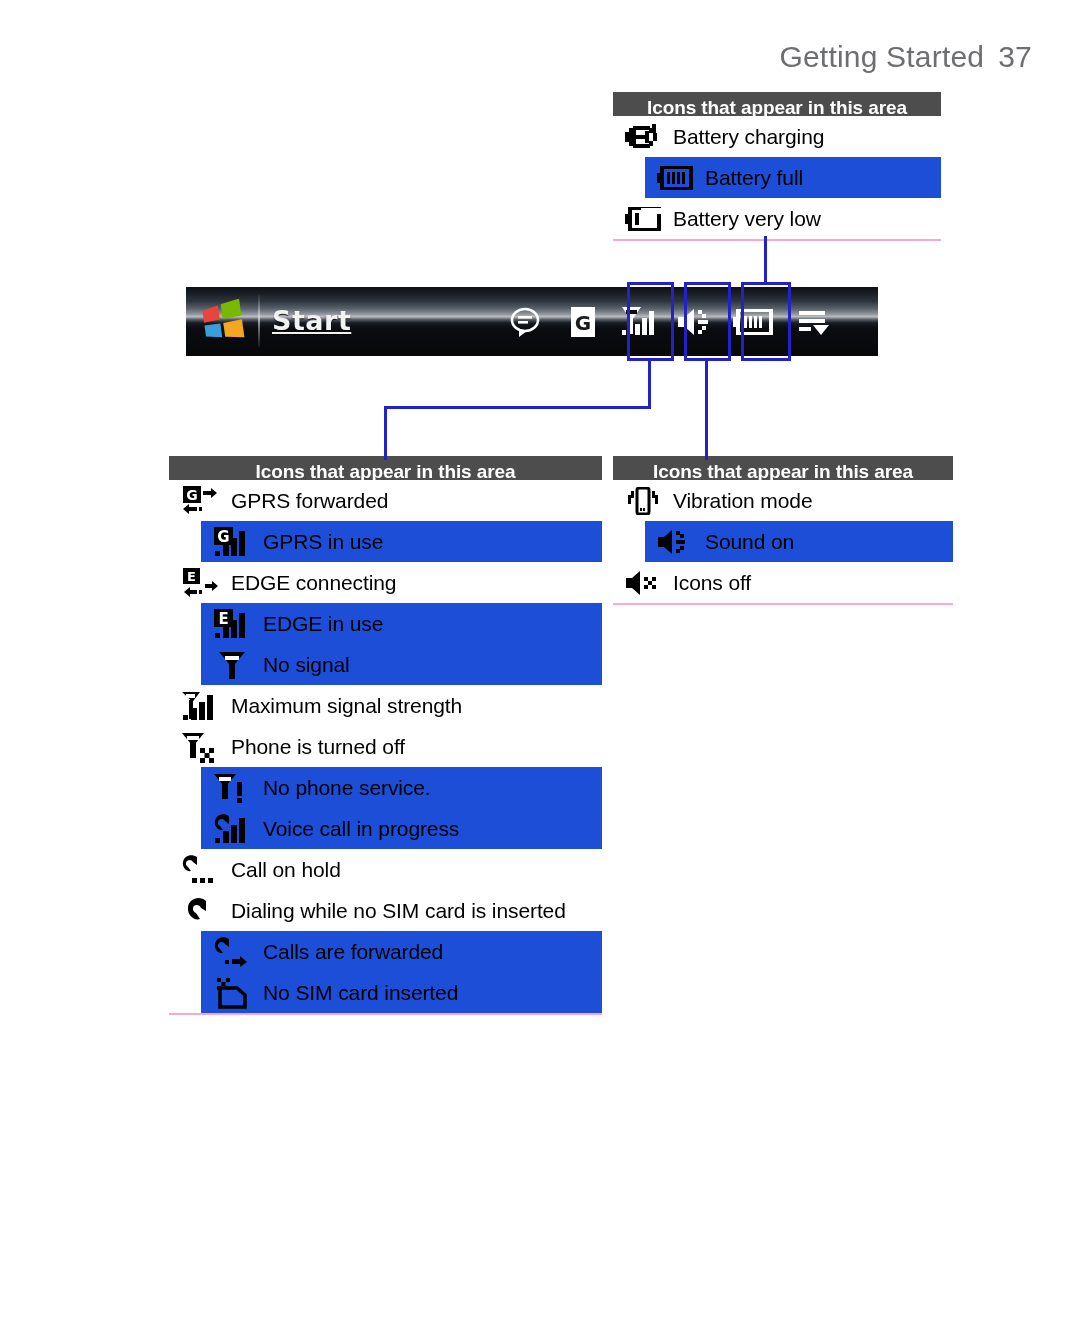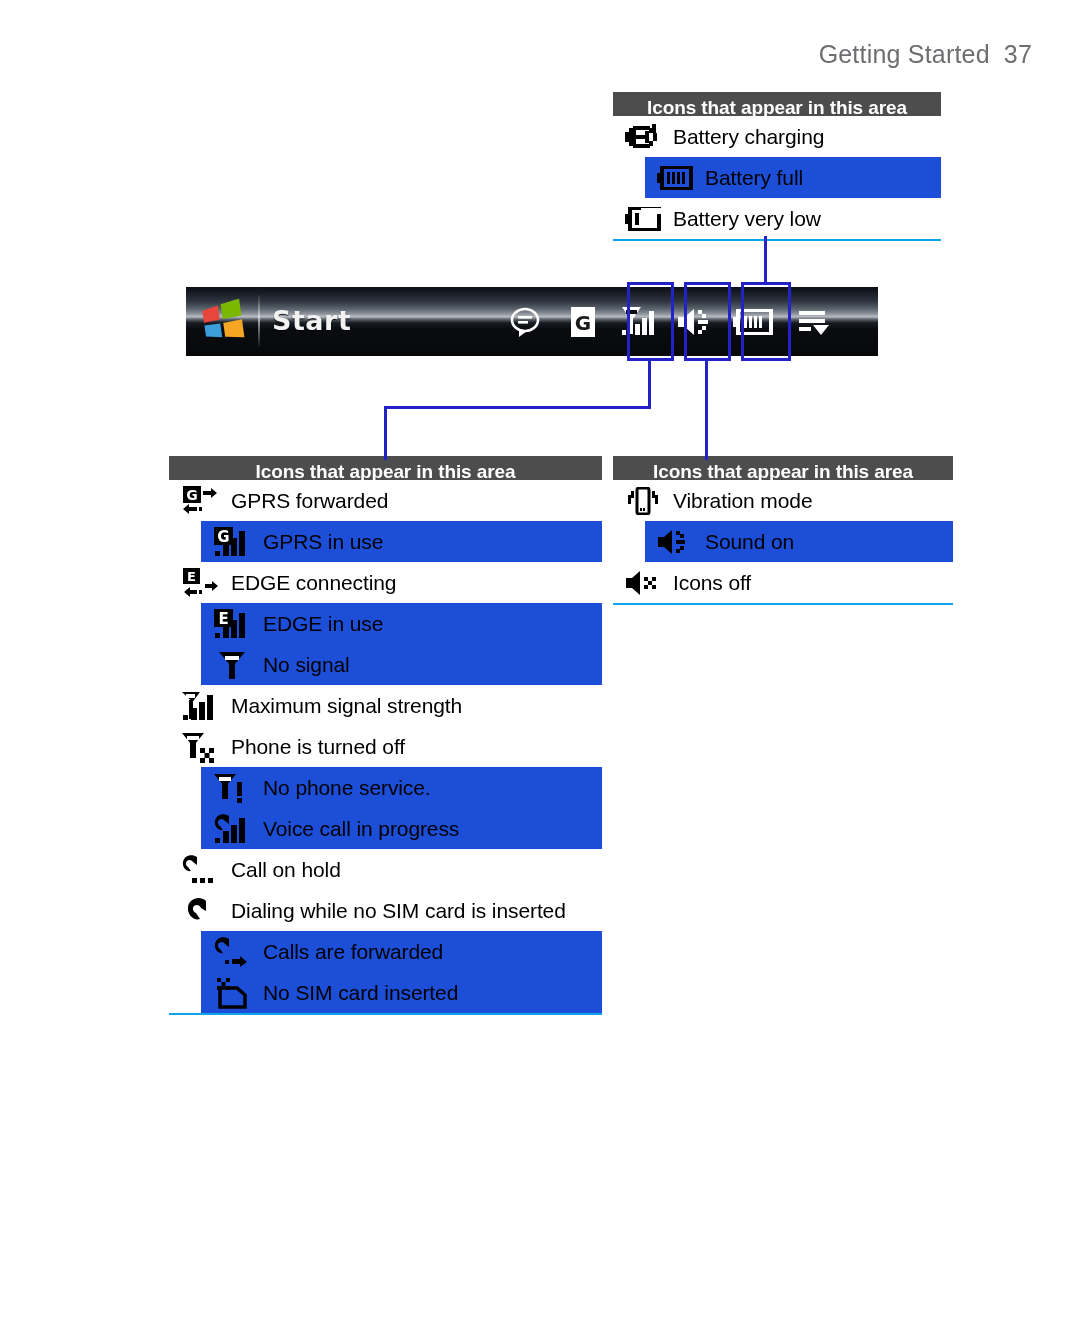--- a/index.html
+++ b/index.html
@@ -13,41 +13,41 @@
     position: relative;
     font-family: "Liberation Sans", sans-serif;
     overflow: hidden;
   }
 
   
   #page-header {
     position: absolute;
     top: 40px;
     right: 48px;
-    font-size: 25px;
+    font-size: 30px;
     color: #6d6e71;
     letter-spacing: 0.2px;
     white-space: nowrap;
   }
   #page-header .pg-num { margin-left: 14px; }
 
   
   .icon-table { position: absolute; }
   .tbl-head {
     background: #4d4d4d;
     color: #ffffff;
     font-weight: bold;
     font-size: 19px;
     letter-spacing: -0.1px;
     text-align: center;
     line-height: 32px;
     height: 24px;
     box-sizing: border-box;
   }
-  .tbl-body { border-bottom: 2px solid #0ea5e9; }
+  .tbl-body { border-bottom: 2px solid #f9a8d4; }
   .tbl-row {
     display: flex;
     align-items: center;
     height: 41px;
     background: #ffffff;
   }
   .tbl-row.alt { background: #1d4ed8; margin-left: 32px; }
   .row-icon {
     width: 62px;
     min-width: 62px;
@@ -113,20 +113,21 @@
   .sb-start-text {
     position: absolute;
     left: 86px;
     top: 18px;
     color: #f2f2f2;
     font-size: 27px;
     font-weight: bold;
     font-family: "DejaVu Sans", sans-serif;
     letter-spacing: 0.5px;
     text-shadow: 0 1px 1px rgba(0,0,0,0.9);
+    text-decoration: underline;
   }
   .sb-icon {
     position: absolute;
     top: 14px;
     width: 44px;
     height: 42px;
     display: flex;
     align-items: center;
     justify-content: center;
   }

